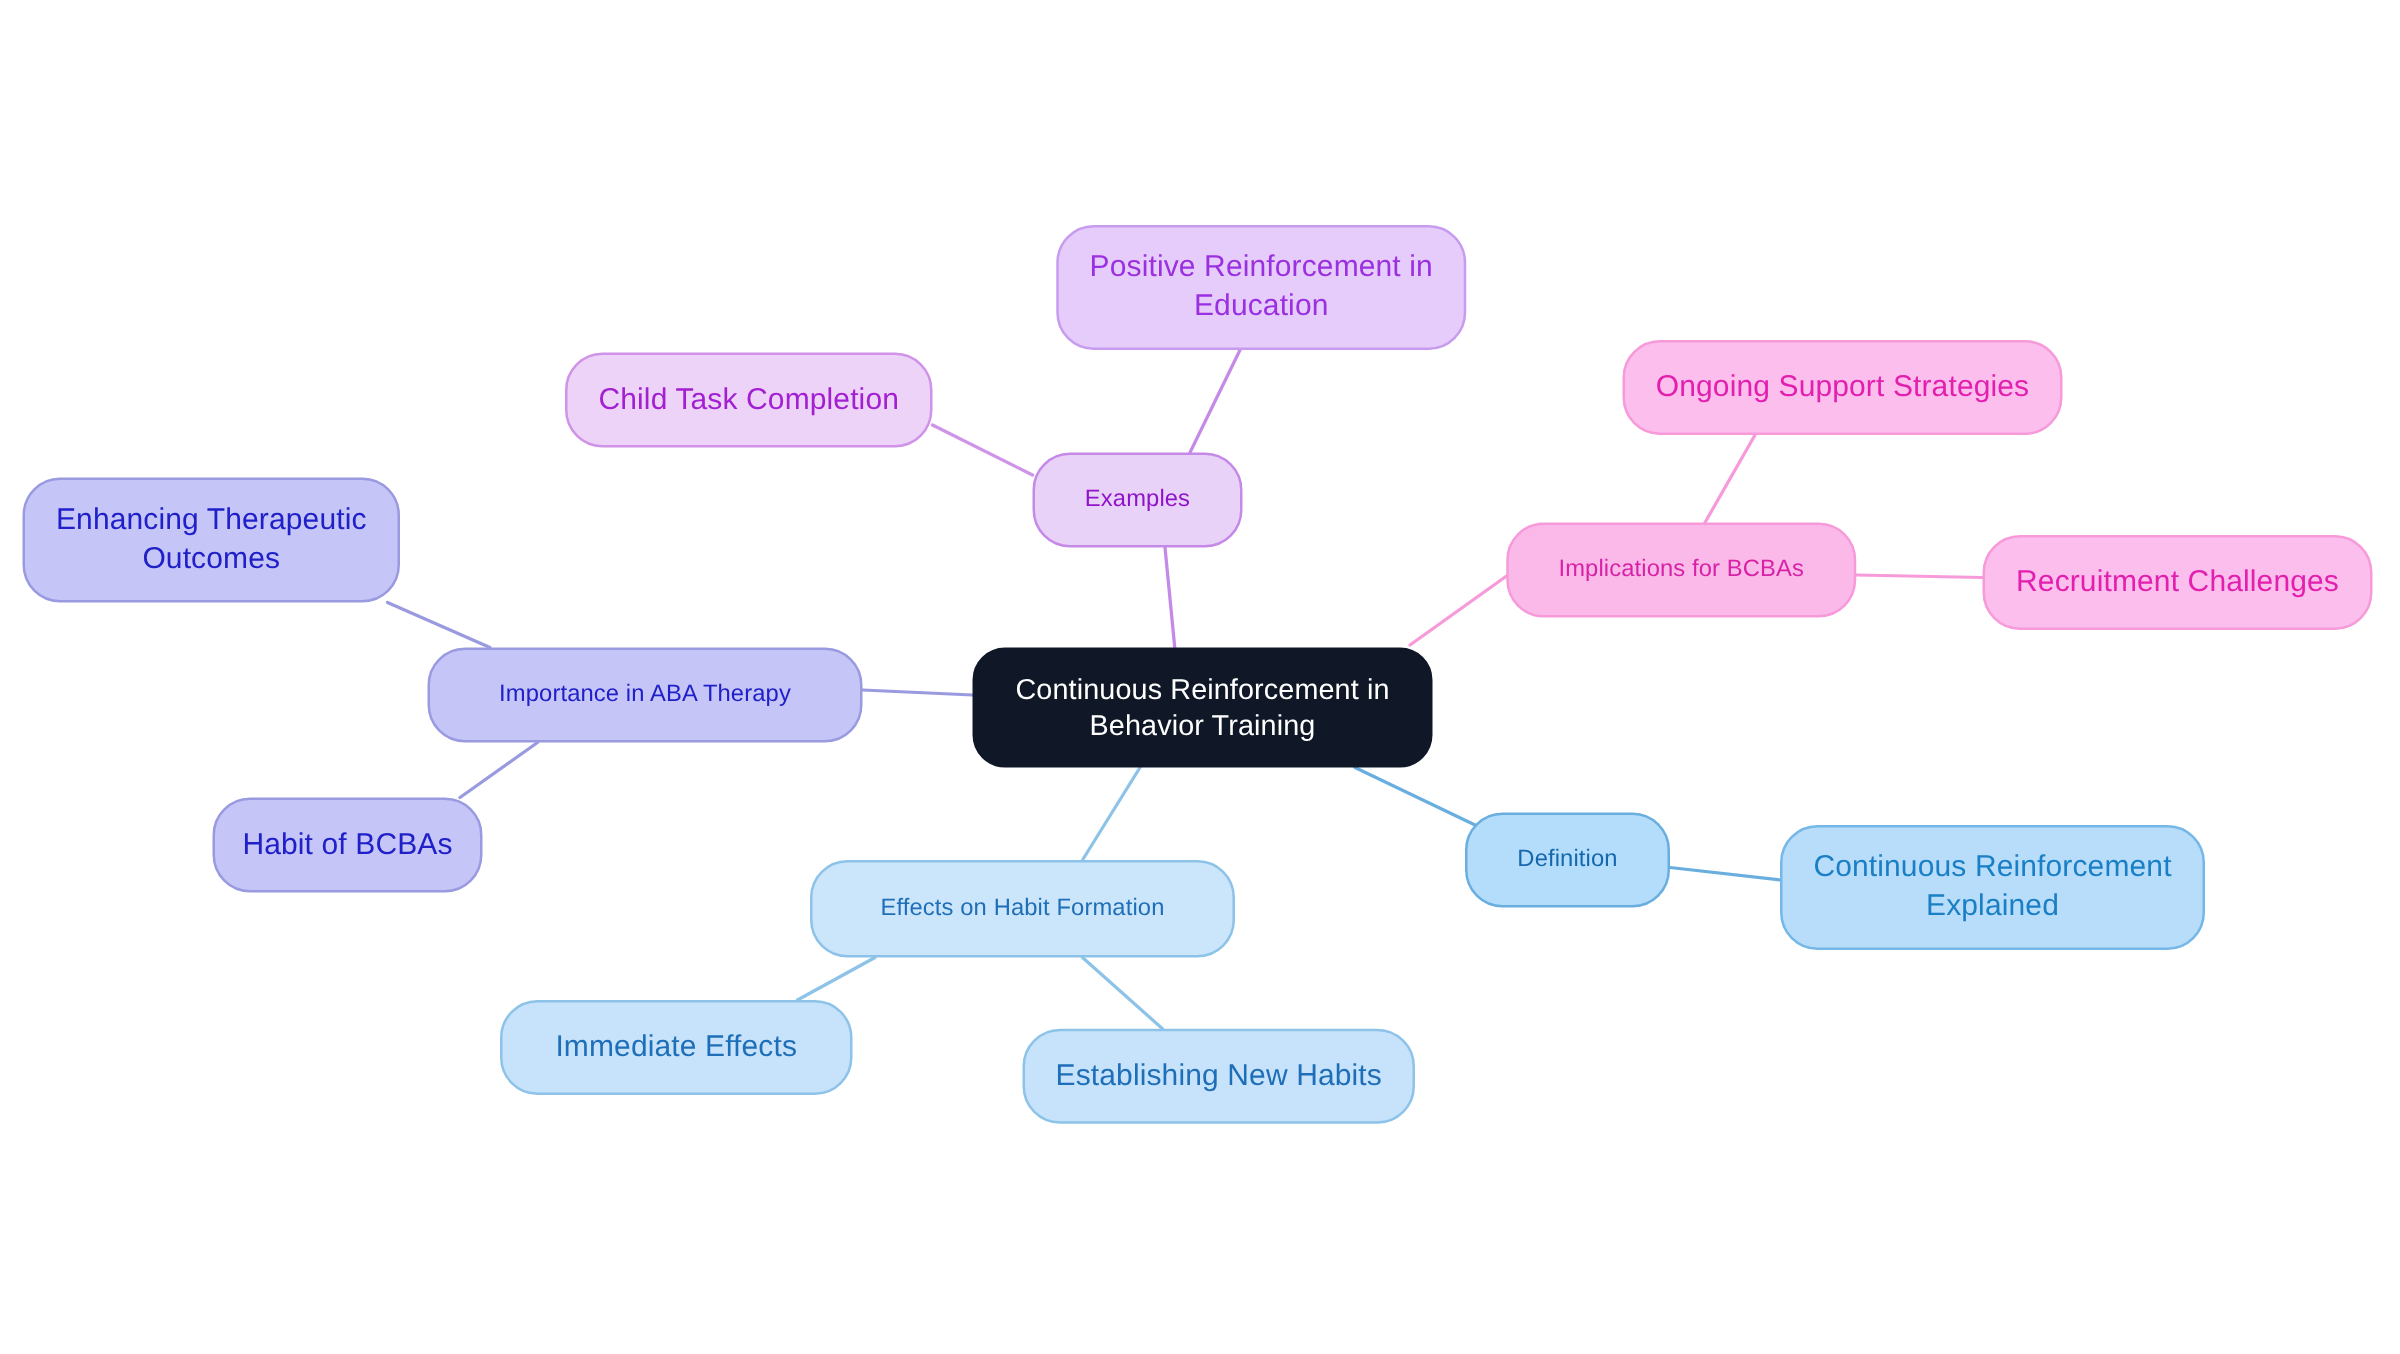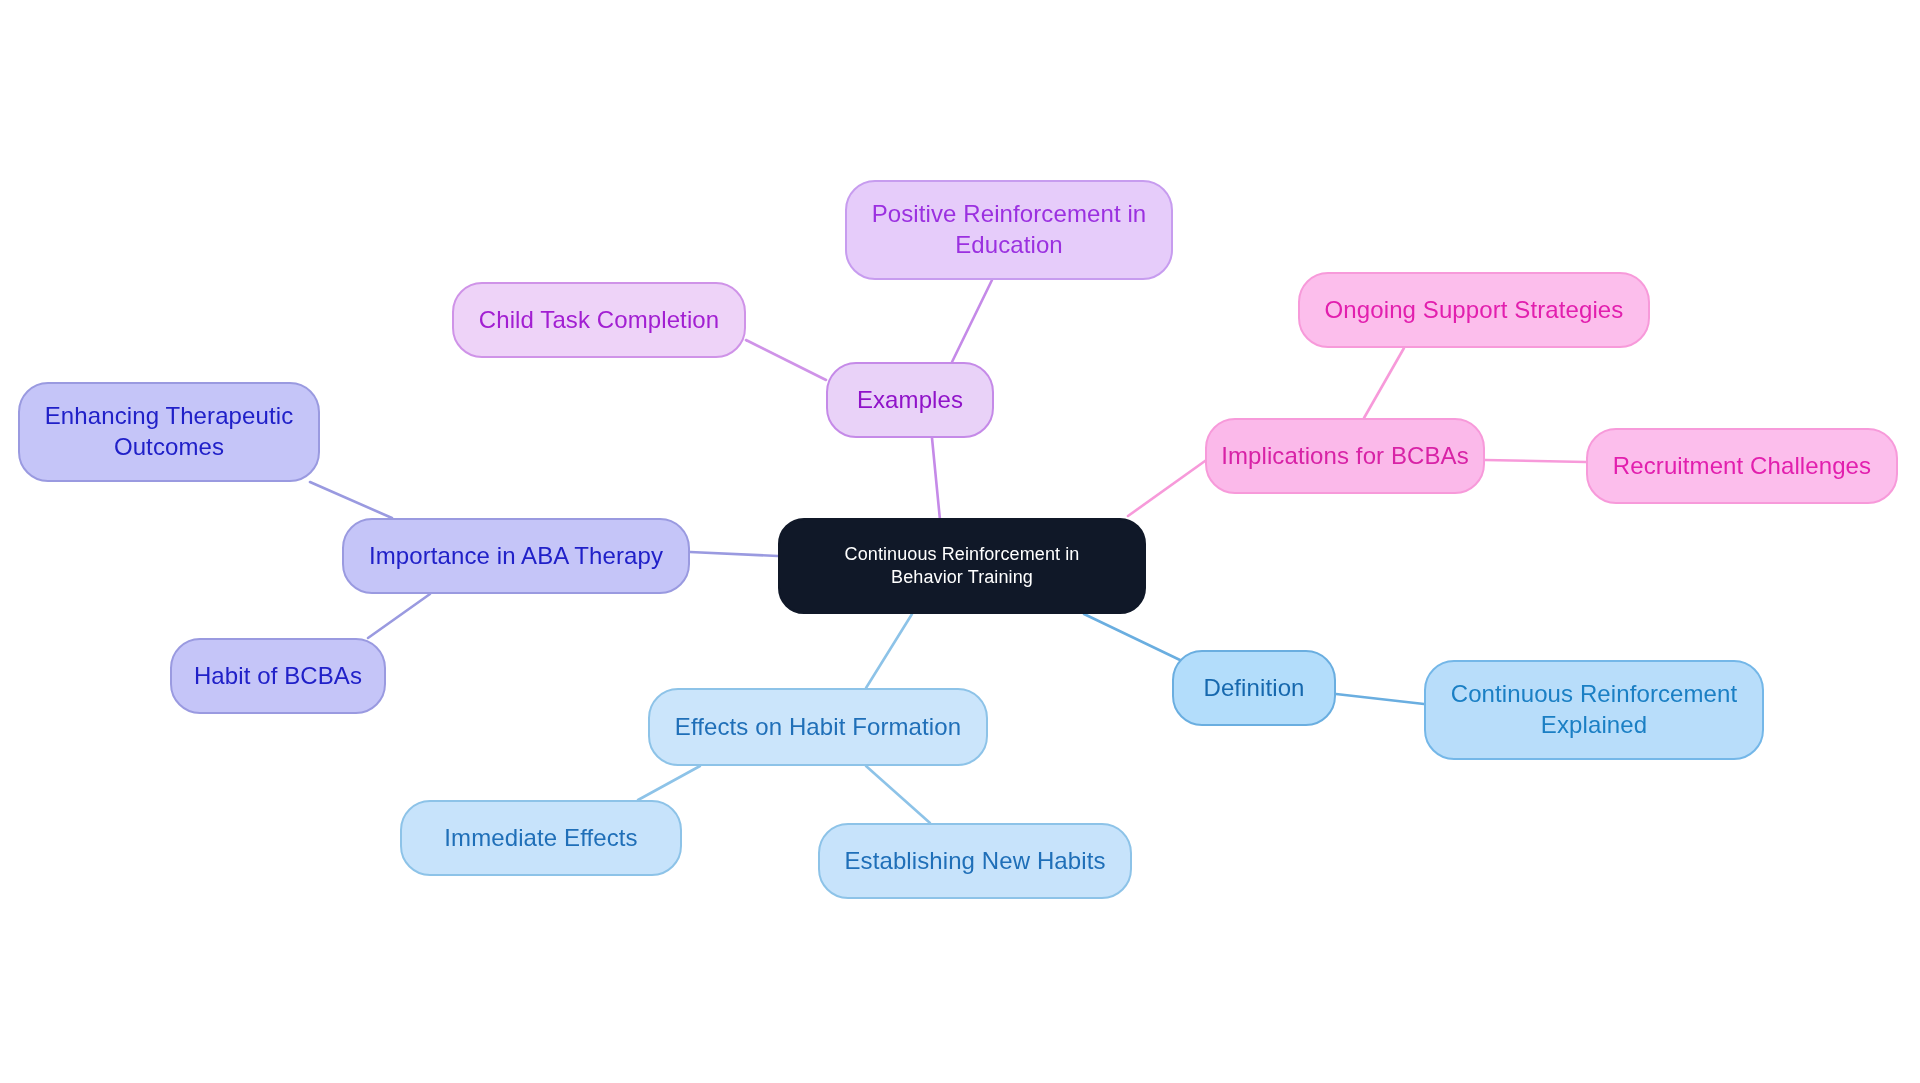--- a/index.html
+++ b/index.html
@@ -38,23 +38,23 @@
     line-height: 1.28;
     white-space: pre-line;
     padding: 4px 14px;
     letter-spacing: 0.1px;
   }
   .node-root {
     color: #ffffff;
     background: #101828;
     border-color: #101828;
     border-radius: 26px;
-    font-size: 18px;
+    font-size: 23px;
   }
-  .node-lv1 { border-radius: 30px; font-size: 24px; }
+  .node-lv1 { border-radius: 30px; font-size: 19px; }
   .node-lv2 { border-radius: 30px; font-size: 24px; }
 </style>
 </head>
 <body>
 
 <div id="canvas">
   <svg id="edge-layer" viewBox="0 0 1920 1083" width="1920" height="1083">
       <line x1="940" y1="520" x2="932" y2="438" stroke="#c58ae8" stroke-width="2.6" stroke-linecap="round"></line>
       <line x1="952" y1="362" x2="992" y2="280" stroke="#c58ae8" stroke-width="2.6" stroke-linecap="round"></line>
       <line x1="826" y1="380" x2="746" y2="340" stroke="#cf93e8" stroke-width="2.6" stroke-linecap="round"></line>

